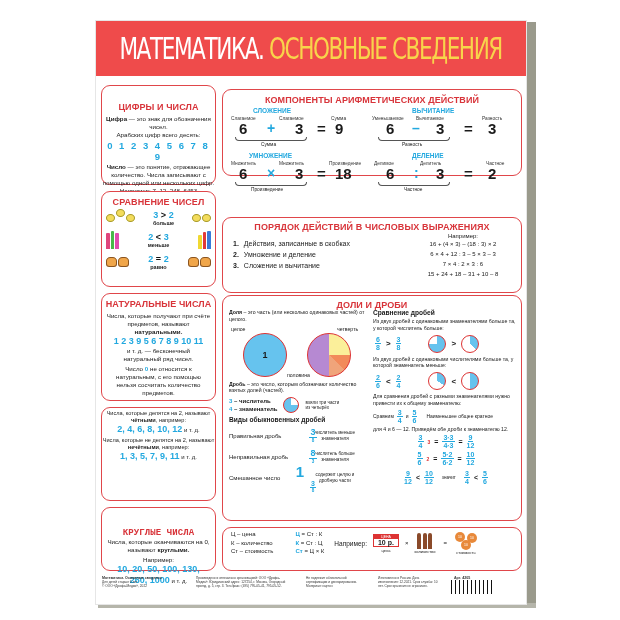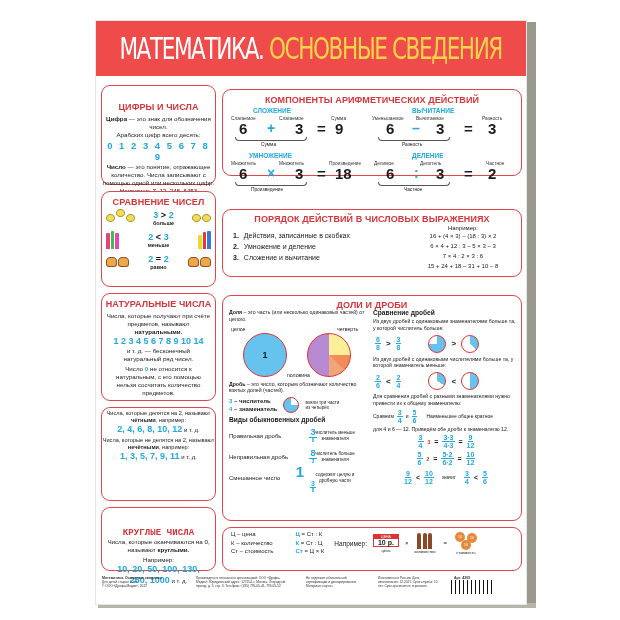--- a/index.html
+++ b/index.html
@@ -149,21 +149,21 @@
       <div class="apples">
           <div class="dog"></div>
           <div class="dog"></div>
         </div>
     </div>
   </div>
 
   <div class="box lc" style="top:272px;height:108px;">
     <div class="box-title" style="margin-top:5px;">НАТУРАЛЬНЫЕ ЧИСЛА</div>
     <div class="txt" style="margin-top:3px;padding:0 4px;"><span>Числа, которые получают при счёте предметов, называют</span> <b>натуральными.</b></div>
-    <div class="big-blue">1 2 3 4 5 6 7 8 9 10 14</div>
+    <div class="big-blue">1 2 3 9 5 6 7 8 9 10 11</div>
     <div class="txt" style="padding:0 6px;">и т. д. — бесконечный натуральный ряд чисел.</div>
     <div class="txt" style="margin-top:3px;padding:0 4px;"><span>Число</span> <span class="blue">0</span> <span>не относится к натуральным, с его помощью нельзя сосчитать количество предметов.</span></div>
   </div>
 
   <div class="box lc" style="top:386px;height:94px;">
     <div class="txt" style="margin-top:2px;font-size:5.6px;"><span>Числа, которые делятся на 2, называют</span> <b>чётными</b><span>, например:</span></div>
     <div class="big-blue"><span>2, 4, 6, 8, 10, 12</span><span style="color:#222;font-size:6px;font-weight:normal"> и т. д.</span></div>
     <div class="txt" style="margin-top:2px;font-size:5.6px;"><span>Числа, которые не делятся на 2, называют</span> <b>нечётными</b><span>, например:</span></div>
     <div class="big-blue"><span>1, 3, 5, 7, 9, 11</span><span style="color:#222;font-size:6px;font-weight:normal"> и т. д.</span></div>
   </div>
@@ -228,21 +228,21 @@
         <div class="op-sign" style="left:42px">:</div>
         <div class="op-num" style="left:64px">3</div>
         <div class="op-eq" style="left:92px">=</div>
         <div class="op-num" style="left:116px">2</div>
         <div class="op-brace" style="left:6px;width:72px"></div>
         <div class="op-under" style="left:32px">Частное</div>
       </div>
     </div>
   </div>
 
-  <div class="box rc" style="top:188px;height:68px;">
+  <div class="box rc" style="top:196px;height:76px;">
     <div class="box-title" style="margin-top:4px;">ПОРЯДОК ДЕЙСТВИЙ В ЧИСЛОВЫХ ВЫРАЖЕНИЯХ</div>
     <div class="order-list">
       <div class="order-item">
           <span class="n">1.</span>
           <span>Действия, записанные в скобках</span>
         </div>
       <div class="order-item">
           <span class="n">2.</span>
           <span>Умножение и деление</span>
         </div>

